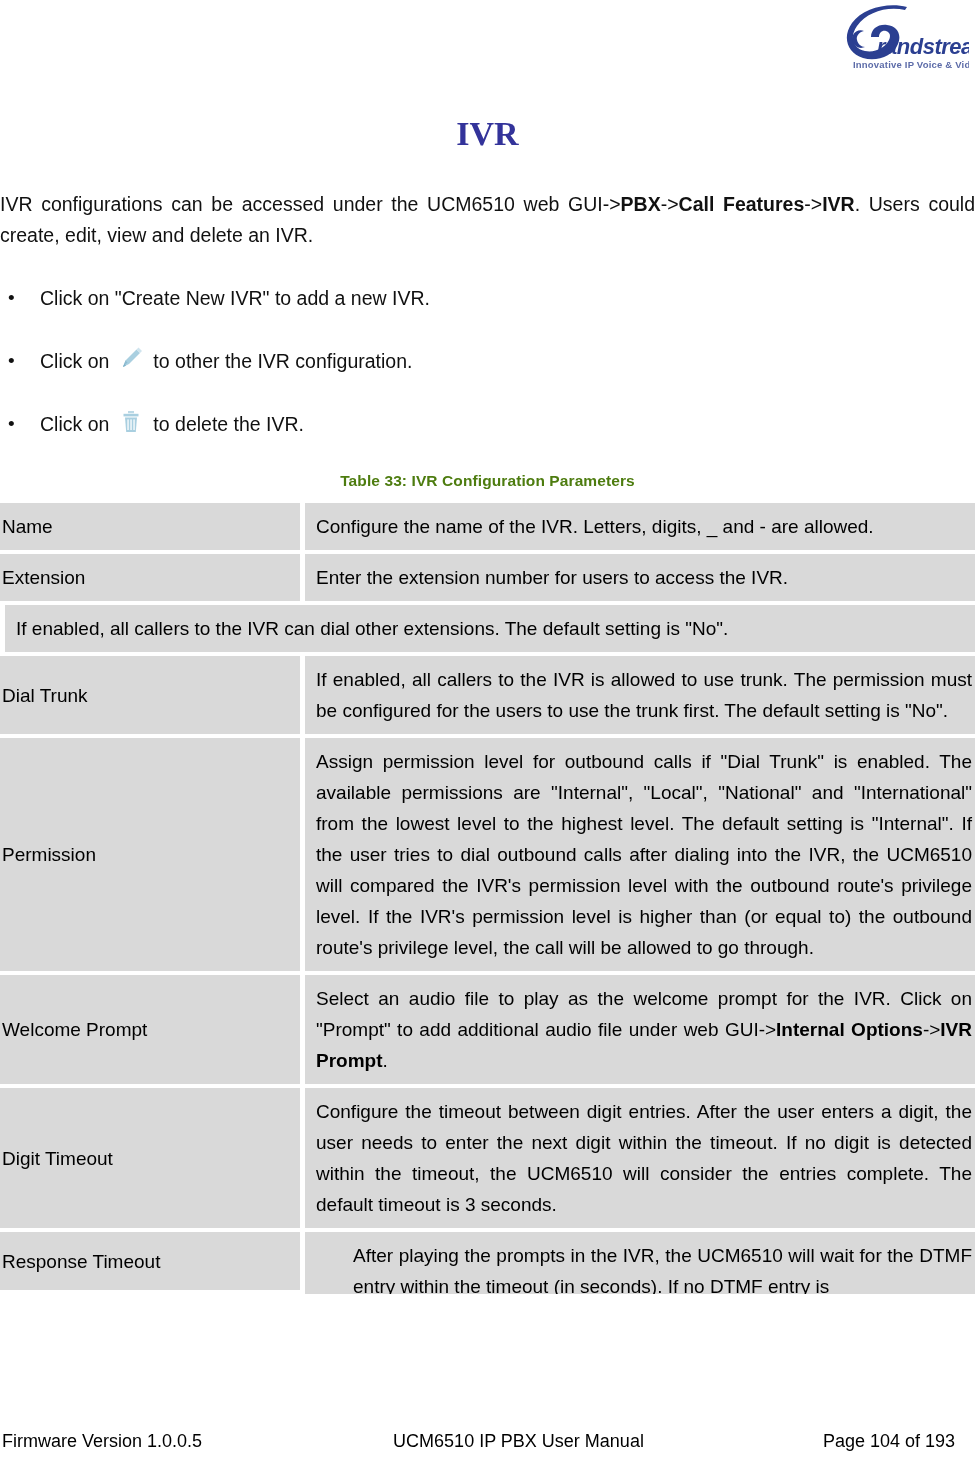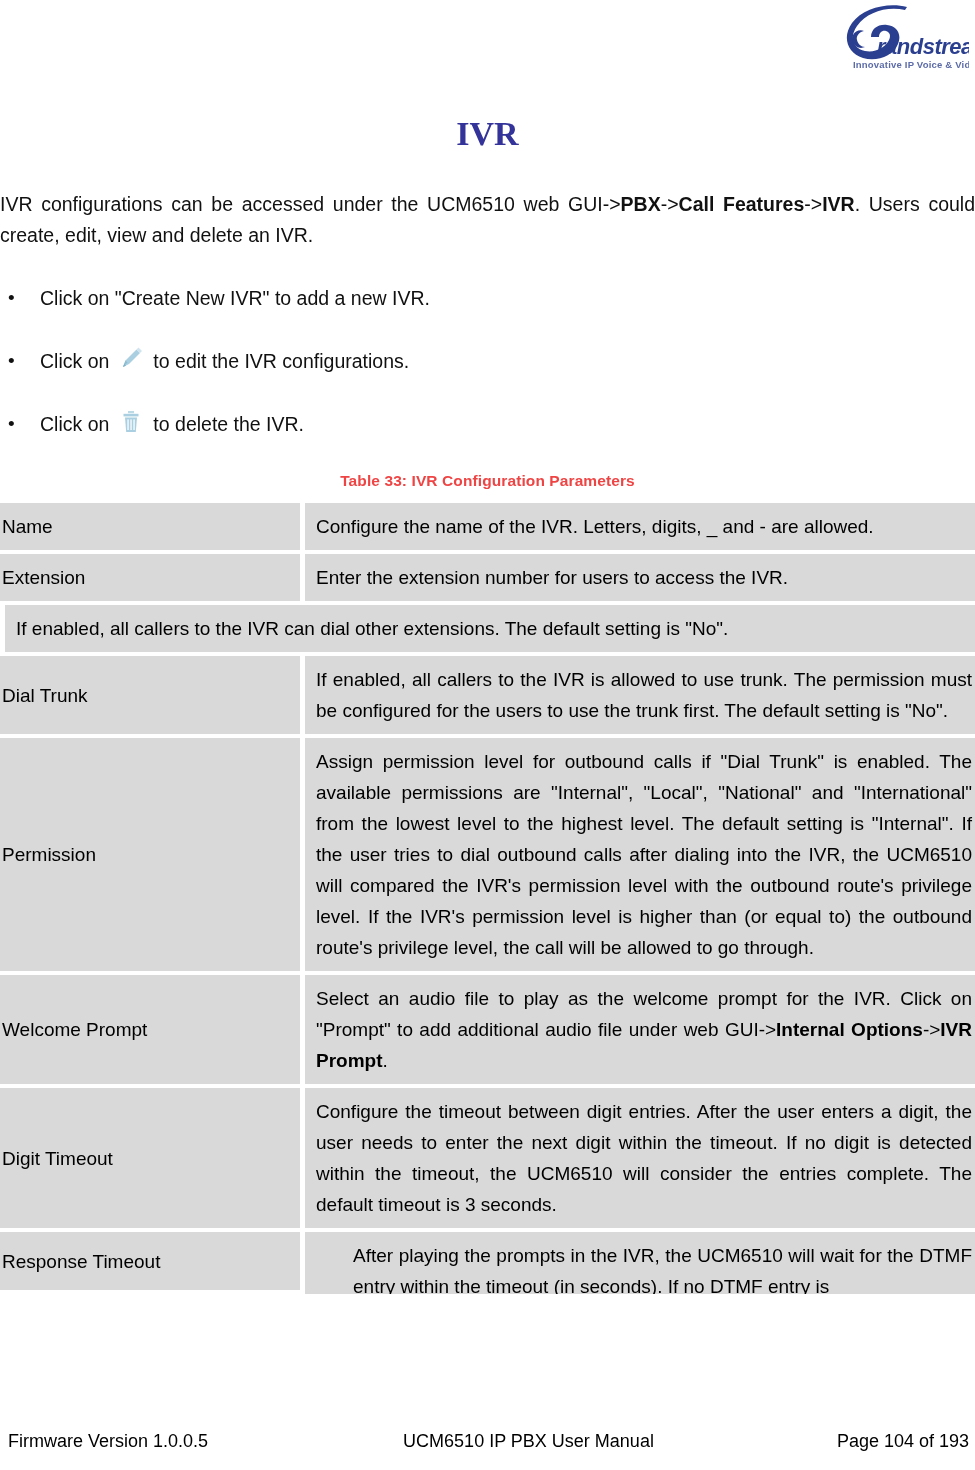--- a/index.html
+++ b/index.html
@@ -105,21 +105,21 @@
     position: relative;
     top: -2px;
   }
   .inline-icon svg { display: block; }
 
   
   .table-caption {
     text-align: center;
     font-size: 15.5px;
     font-weight: bold;
-    color: #ef4444;
+    color: #4d7c0f;
     margin: 26px 0 13px 0;
     letter-spacing: 0.1px;
   }
 
   .param-table {
     width: 942px;
     border-collapse: separate;
     border-spacing: 0;
   }
   .param-row {
@@ -172,23 +172,23 @@
     position: absolute;
     left: 0;
     bottom: 14px;
     width: 975px;
     height: 30px;
     display: flex;
     align-items: center;
     font-size: 18px;
     color: #000;
   }
-  .footer-left  { flex: 0 0 330px; text-align: left; padding-left: 8px; }
+  .footer-left  { flex: 0 0 330px; text-align: left; padding-left: 2px; }
   .footer-center{ flex: 1 1 auto; text-align: center; }
-  .footer-right { flex: 0 0 250px; text-align: right; padding-right: 6px; }
+  .footer-right { flex: 0 0 250px; text-align: right; padding-right: 20px; }
 </style>
 </head>
 <body>
 
 <div class="page-header">
   <div class="logo">
     <svg width="160" height="74" viewBox="0 0 160 74" xmlns="http://www.w3.org/2000/svg">
       <g>
 
         <path d="M96 6 C78 2, 58 8, 48 22 C40 33, 44 45, 56 47 C66 49, 76 44, 80 36 C82 32, 81 28, 77 27 C73 26, 70 29, 70 33 L62 33 C62 25, 69 20, 78 21 C88 22, 93 30, 89 40 C84 52, 68 58, 54 54 C38 49, 33 33, 43 19 C54 4, 79 -2, 98 3 Z" fill="#2b3f91"></path>
@@ -223,21 +223,21 @@
         <svg width="28" height="26" viewBox="0 0 28 26" xmlns="http://www.w3.org/2000/svg">
 
           <path d="M6 21 L8.5 14.5 L19.5 3.5 L23 7 L12 18 Z" fill="#a9cfe0"></path>
 
           <path d="M19.5 3.5 L21.5 1.5 L25 5 L23 7 Z" fill="#cfe4ee"></path>
 
           <path d="M6 21 L8.5 14.5 L10.5 16.5 Z" fill="#8fbdd2"></path>
           <path d="M6 21 L9 19.7 L7.3 18 Z" fill="#7fb1c8"></path>
         </svg>
       </span>
-      <span>to edit the IVR configurations.</span>
+      <span>to other the IVR configuration.</span>
     </li>
 
     <li class="bullet-item">
       <span>Click on</span>
       <span class="inline-icon">
         <svg width="28" height="26" viewBox="0 0 28 26" xmlns="http://www.w3.org/2000/svg">
 
           <rect x="11" y="2" width="6" height="2.2" fill="#bcd9e6"></rect>
 
           <rect x="6.5" y="4.8" width="15" height="2.6" fill="#a9cfe0"></rect>

